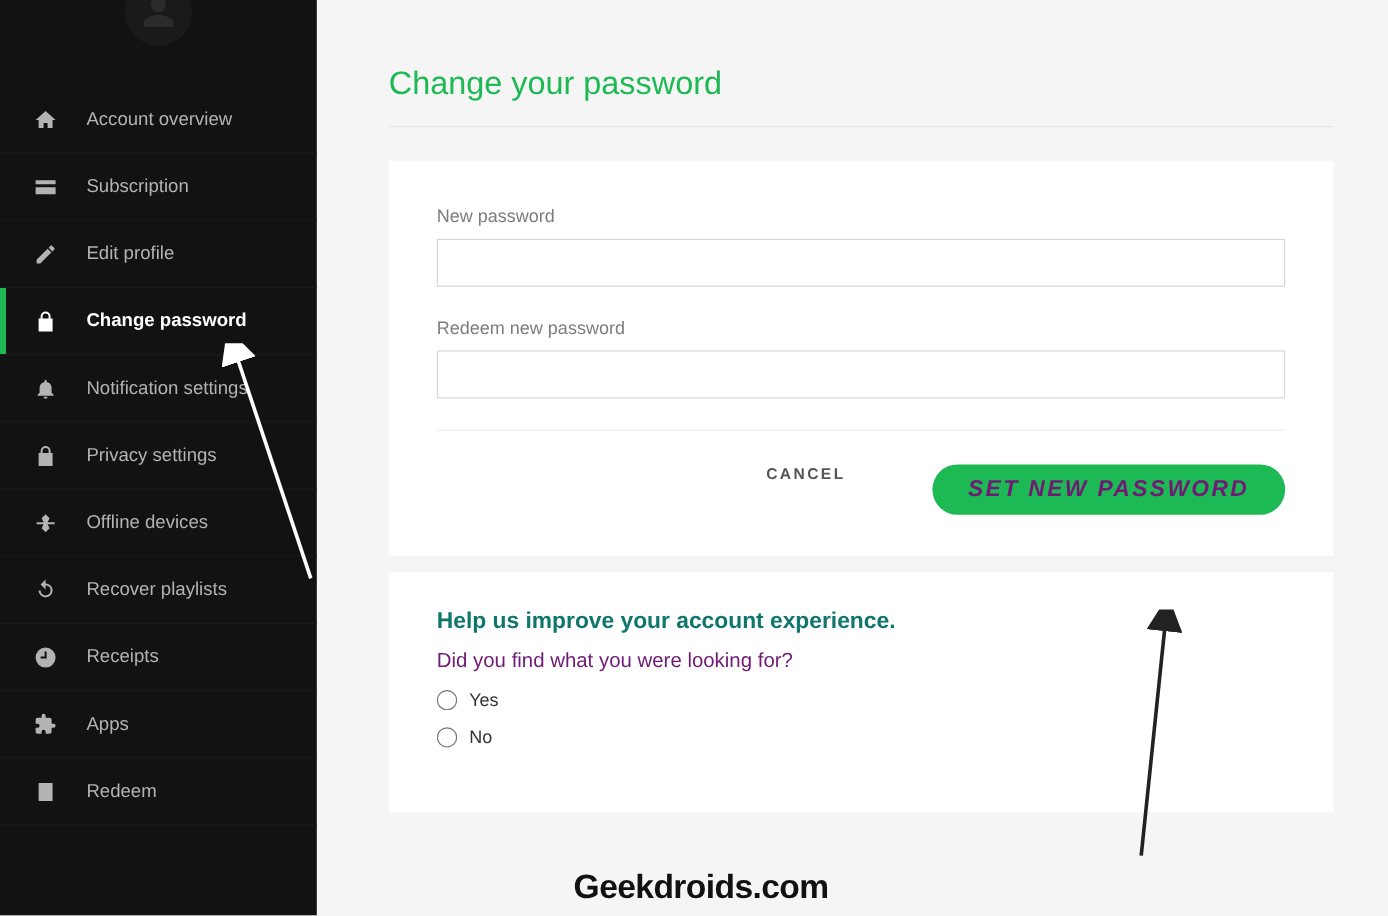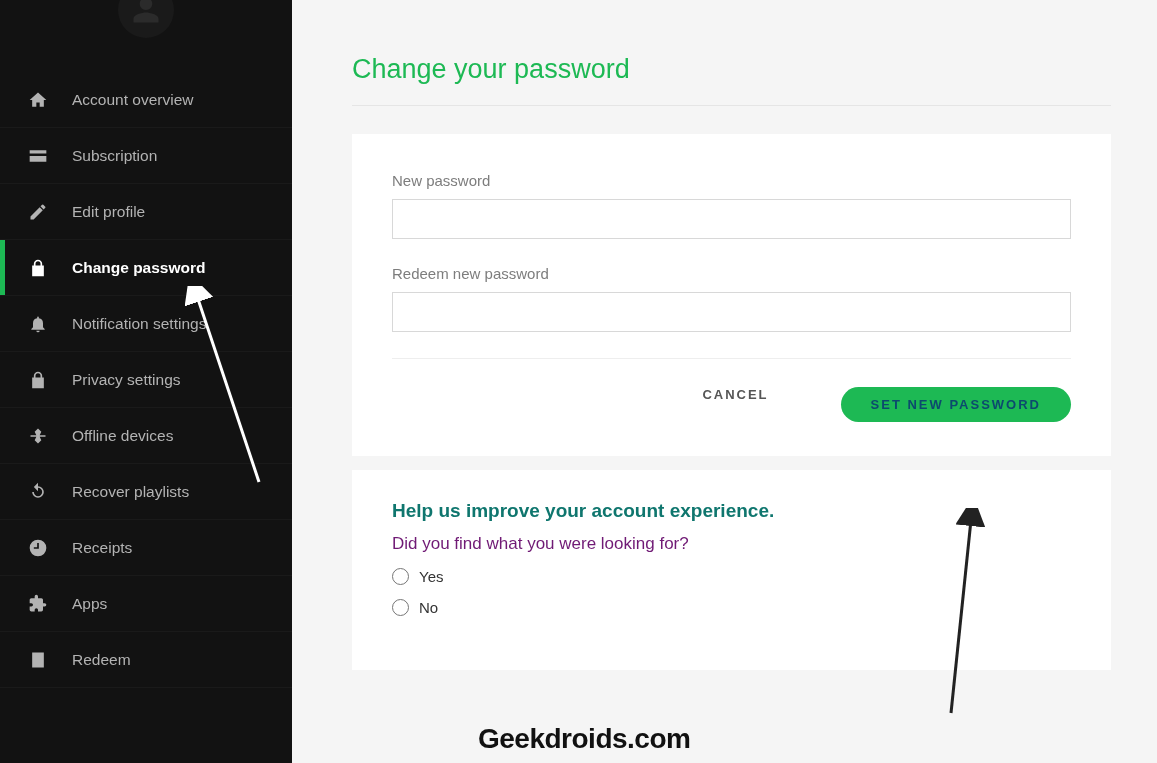--- a/index.html
+++ b/index.html
@@ -6,21 +6,21 @@
   body {
     font-family: -apple-system, BlinkMacSystemFont, "Segoe UI", Helvetica, Arial, sans-serif;
     background: #f5f5f5;
     width: 1157px;
     height: 763px;
     overflow: hidden;
     display: flex;
     position: relative;
   }
   .sidebar {
-    width: 292px;
+    width: 264px;
     background: #121212;
     color: #b3b3b3;
     flex-shrink: 0;
     display: flex;
     flex-direction: column;
   }
   .avatar-area {
     display: flex;
     justify-content: center;
     padding: 0 0 28px 0;
@@ -115,27 +115,28 @@
     border: none;
     color: #555;
     letter-spacing: 2px;
     font-weight: 700;
     font-size: 13px;
     cursor: pointer;
   }
   .submit-btn {
     background: #1db954;
     border: none;
-    color: #0c4a6e;
+    color: #701a75;
     letter-spacing: 2px;
     font-weight: 700;
-    font-size: 13px;
+    font-size: 19px;
     padding: 10px 30px;
     border-radius: 40px;
     cursor: pointer;
+    font-style: italic;
   }
 
   .panel.feedback {
     margin-top: 14px;
     padding: 30px 40px 40px 40px;
   }
   .feedback-title {
     color: #0f766e;
     font-size: 19px;
     font-weight: 600;

